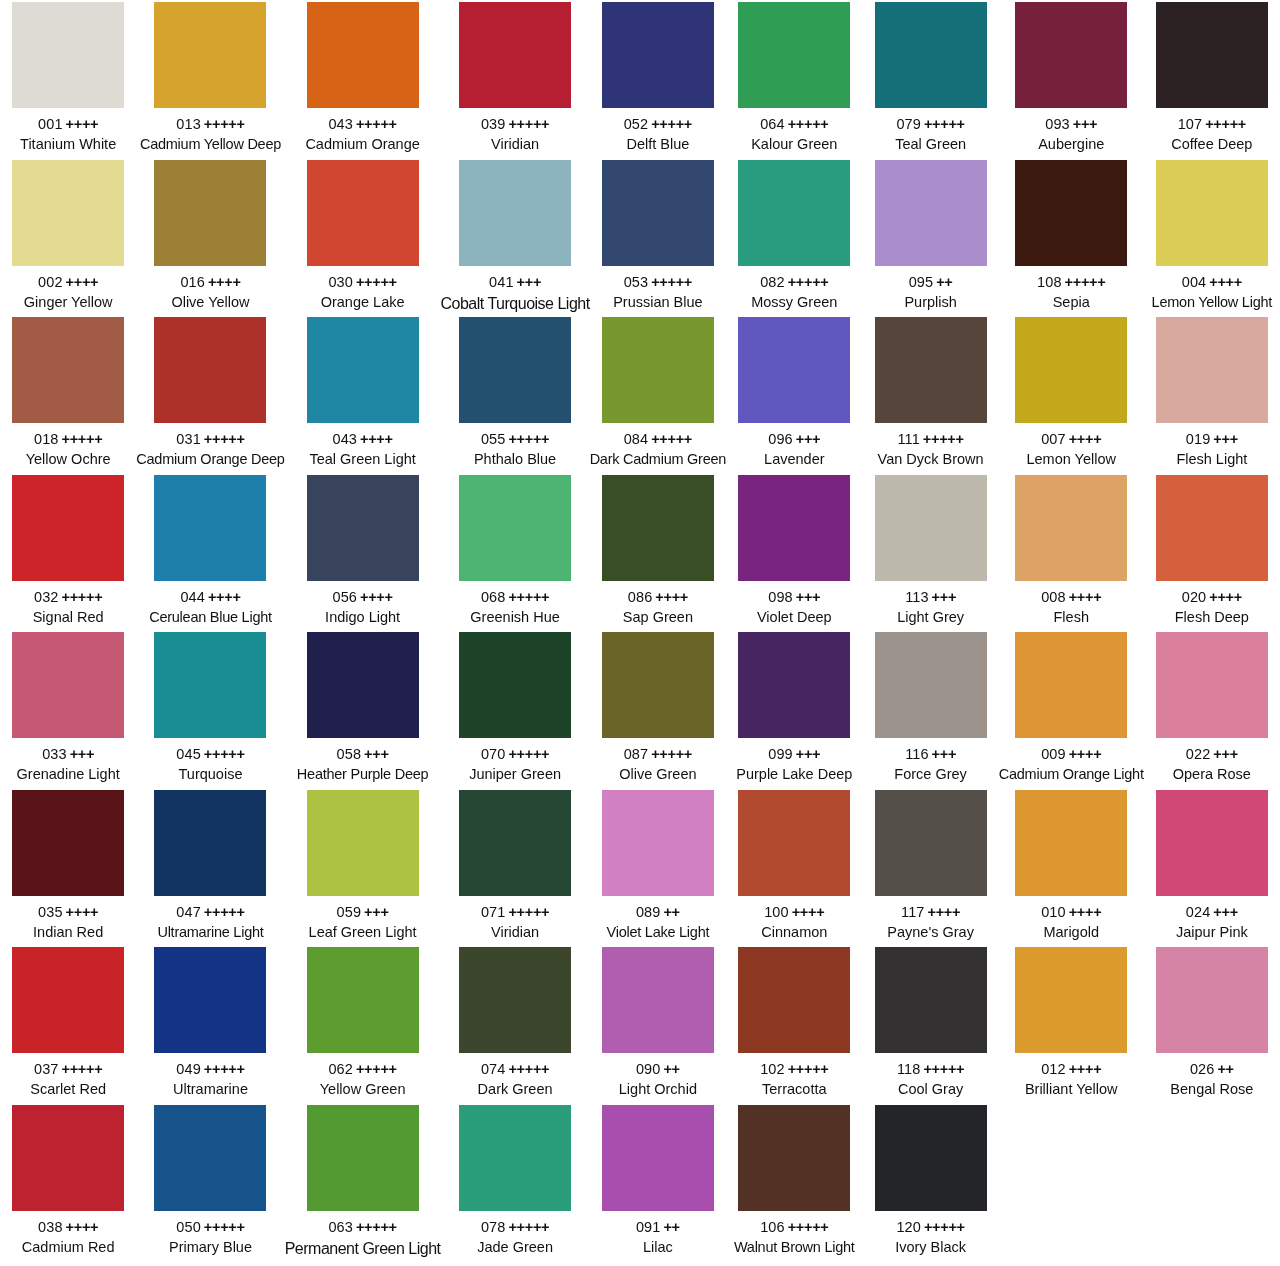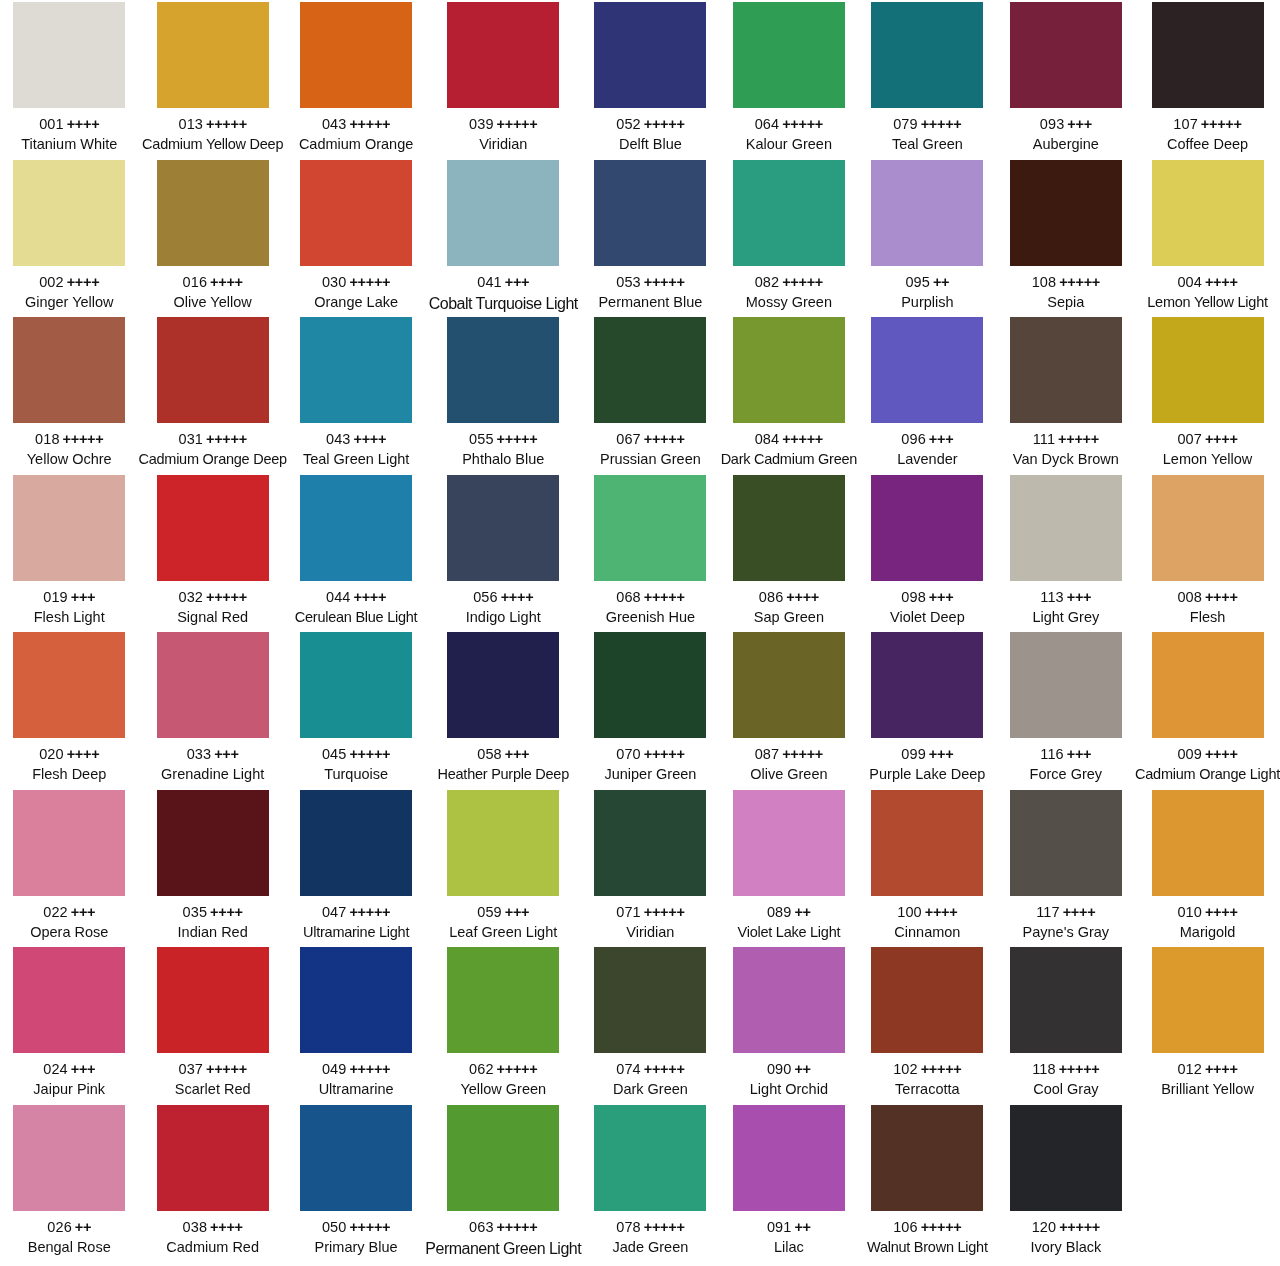--- a/index.html
+++ b/index.html
@@ -164,21 +164,21 @@
       <div class="chip" style="background: rgb(140, 180, 191);"></div>
       <div class="meta">
         <div class="code-line"><span class="code-num">041</span><span class="code-rating">+++</span></div>
         <div class="name-line xlong">Cobalt Turquoise Light</div>
       </div>
     </div>
     <div class="swatch-cell">
       <div class="chip" style="background: rgb(50, 72, 110);"></div>
       <div class="meta">
         <div class="code-line"><span class="code-num">053</span><span class="code-rating">+++++</span></div>
-        <div class="name-line">Permanent Blue</div>
+        <div class="name-line">Prussian Blue</div>
       </div>
     </div>
     <div class="swatch-cell">
       <div class="chip" style="background: rgb(42, 157, 128);"></div>
       <div class="meta">
         <div class="code-line"><span class="code-num">082</span><span class="code-rating">+++++</span></div>
         <div class="name-line">Mossy Green</div>
       </div>
     </div>
     <div class="swatch-cell">
@@ -221,27 +221,20 @@
       <div class="meta">
         <div class="code-line"><span class="code-num">043</span><span class="code-rating">++++</span></div>
         <div class="name-line">Teal Green Light</div>
       </div>
     </div>
     <div class="swatch-cell">
       <div class="chip" style="background: rgb(35, 80, 111);"></div>
       <div class="meta">
         <div class="code-line"><span class="code-num">055</span><span class="code-rating">+++++</span></div>
         <div class="name-line">Phthalo Blue</div>
-      </div>
-    </div>
-    <div class="swatch-cell">
-      <div class="chip" style="background: rgb(37, 73, 42);"></div>
-      <div class="meta">
-        <div class="code-line"><span class="code-num">067</span><span class="code-rating">+++++</span></div>
-        <div class="name-line">Prussian Green</div>
       </div>
     </div>
     <div class="swatch-cell">
       <div class="chip" style="background: rgb(119, 151, 47);"></div>
       <div class="meta">
         <div class="code-line"><span class="code-num">084</span><span class="code-rating">+++++</span></div>
         <div class="name-line long">Dark Cadmium Green</div>
       </div>
     </div>
     <div class="swatch-cell">

